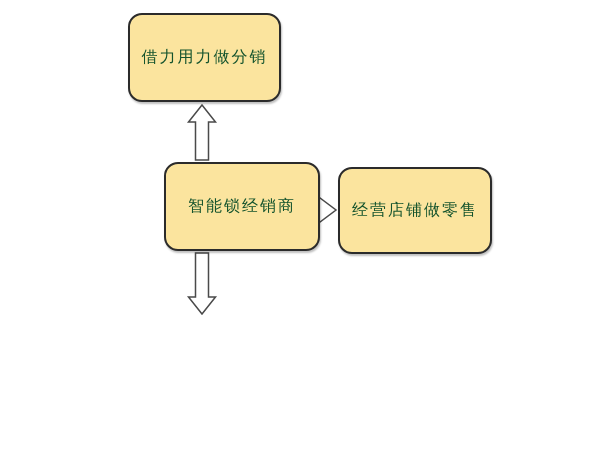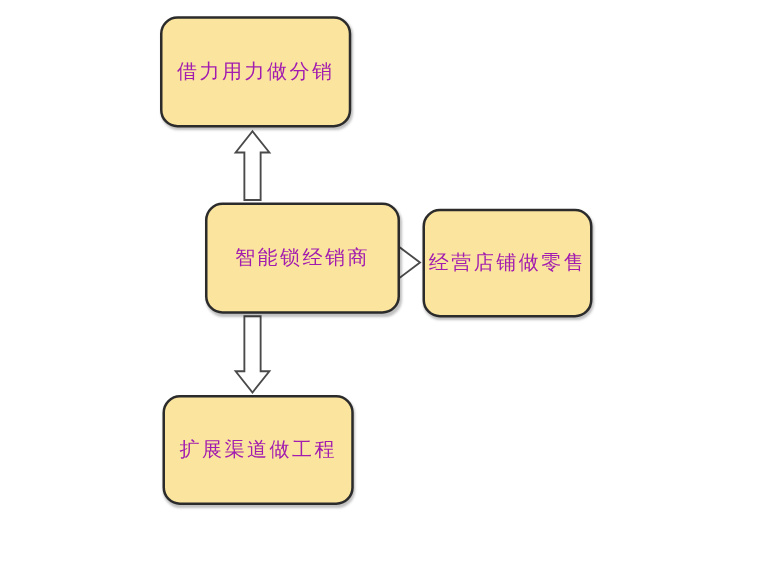--- a/index.html
+++ b/index.html
@@ -36,26 +36,26 @@
     border-radius: 14px;
     box-shadow: 1px 2px 2px rgba(0,0,0,0.25);
     display: flex;
     align-items: center;
     justify-content: center;
     text-align: center;
   }
   .node-label {
     font-size: 16px;
     letter-spacing: 2px;
-    color: #a21caf;
+    color: #14532d;
     white-space: nowrap;
   }
   .node-top    { left: 128px; top: 13px;  width: 153px; height: 89px; }
   .node-center { left: 128px; top: 162px; width: 156px; height: 89px; margin-left: 36px; }
-  .node-right  { left: 338px; top: 167px; width: 136px; height: 87px; }
+  .node-right  { left: 338px; top: 167px; width: 154px; height: 87px; }
   .node-bottom { left: 130px; top: 316px; width: 153px; height: 88px; }
 </style>
 </head>
 <body>
 
 <div class="canvas">
 
   <svg class="connector-layer" viewBox="0 0 614 456" xmlns="http://www.w3.org/2000/svg">
     <polygon class="block-arrow" points="202,105 215.5,122 208.5,122 208.5,160 195.5,160 195.5,122 188.5,122"></polygon>
     <polygon class="block-arrow" points="287,203.5 318,203.5 318,196.5 336,210 318,223.5 318,216.5 287,216.5"></polygon>
@@ -67,17 +67,14 @@
   </div>
 
   <div class="node node-center">
     <span class="node-label">智能锁经销商</span>
   </div>
 
   <div class="node node-right">
     <span class="node-label">经营店铺做零售</span>
   </div>
 
-  <div class="node node-bottom">
-    <span class="node-label">扩展渠道做工程</span>
-  </div>
 
 </div>
 
 </body></html>

